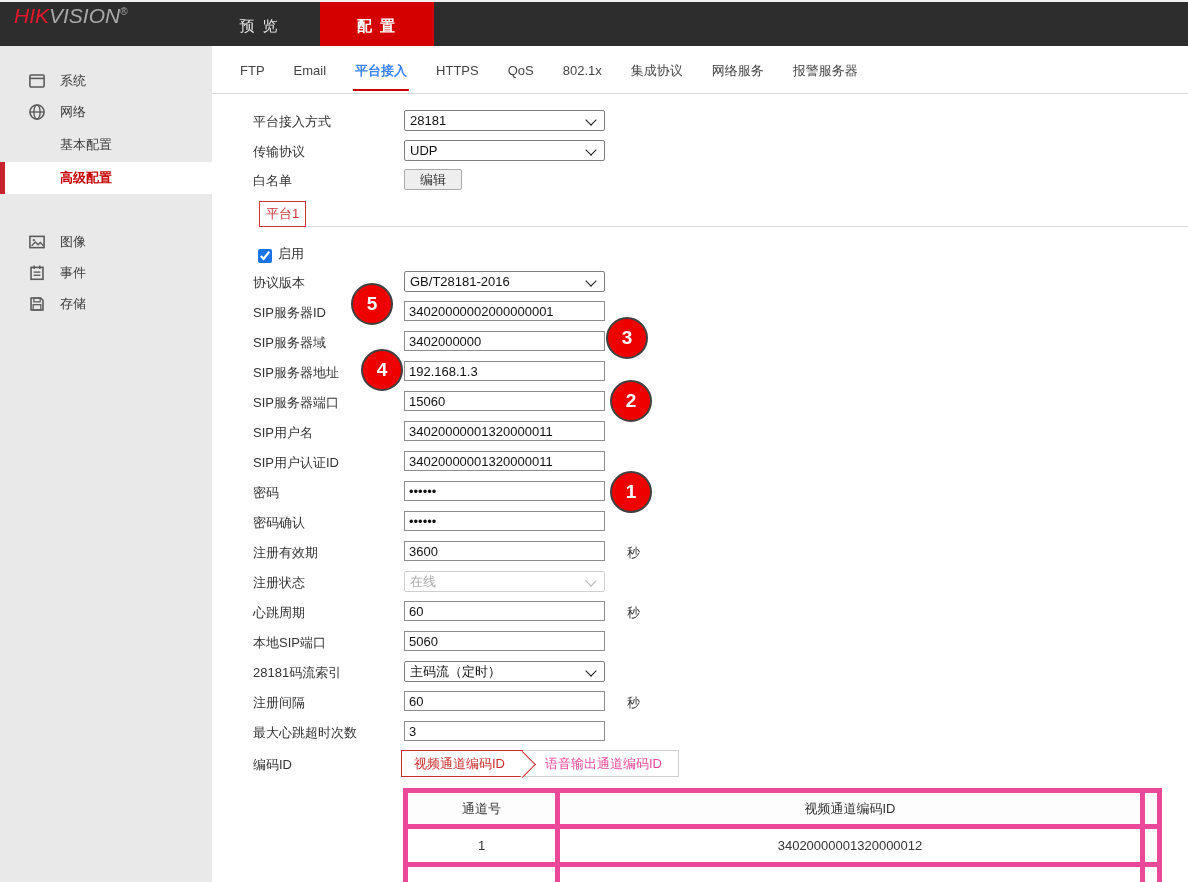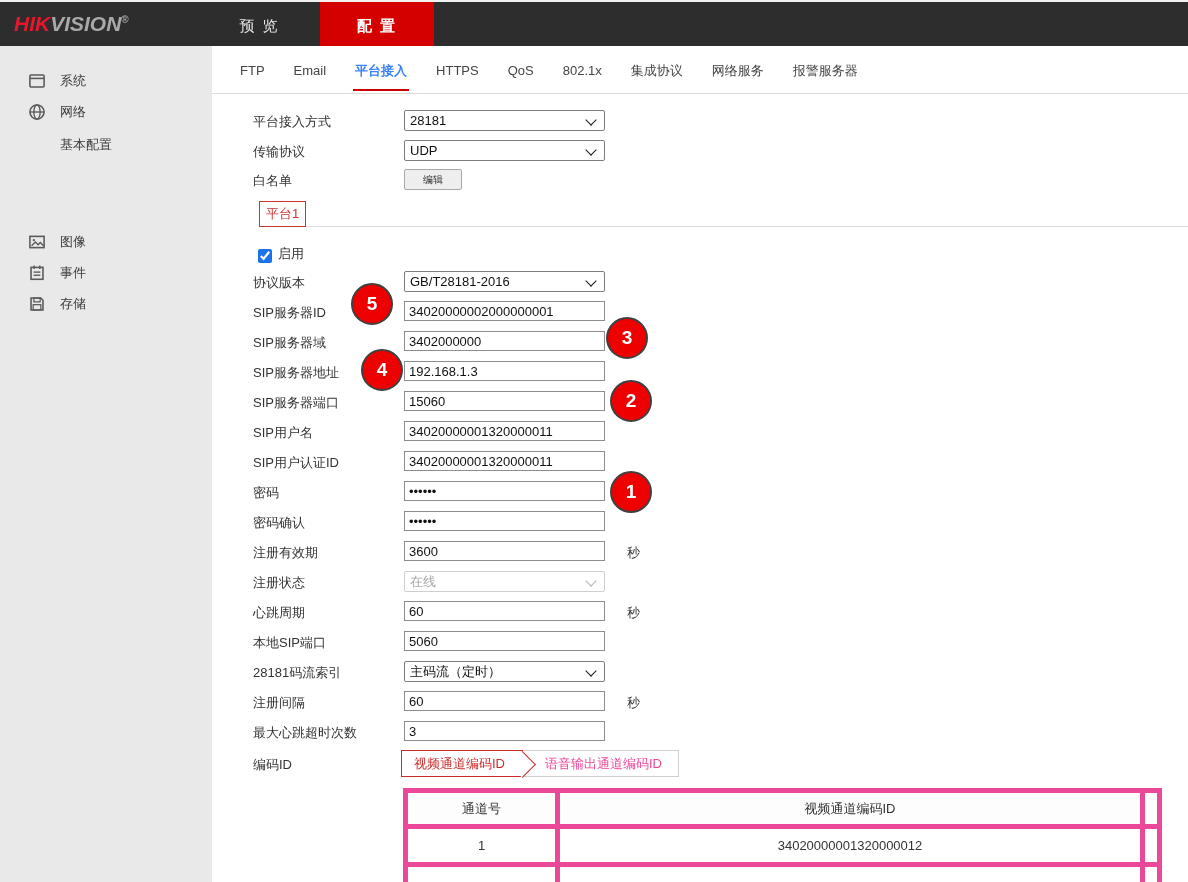--- a/index.html
+++ b/index.html
@@ -1,21 +1,21 @@
 <!DOCTYPE html>
 <html><head>
 <meta charset="utf-8">
 <style>
   html,body{margin:0;padding:0;background:#fff;}
   body{font-family:"Liberation Sans","DejaVu Sans",sans-serif;}
   #app{position:relative;width:1188px;height:882px;overflow:hidden;background:#fff;}
 
   
   .topbar{position:absolute;left:0;top:0;width:1188px;height:46px;background:#2d2d2d;border-top:2px solid #f2f2f2;box-sizing:border-box;}
-  .logo{position:absolute;left:14px;top:10px;font-style:italic;font-weight:bold;font-size:21px;letter-spacing:0px;}
+  .logo{position:absolute;left:14px;top:2px;font-style:italic;font-weight:normal;font-size:21px;letter-spacing:0px;}
   .logo .hik{color:#e8162c;}
   .logo .vision{color:#a9a9a9;}
   .logo .reg{color:#a9a9a9;font-size:10px;vertical-align:super;font-style:normal;}
   .nav-tab{position:absolute;top:0;height:46px;line-height:48px;text-align:center;font-size:15px;color:#e8e8e8;letter-spacing:2px;cursor:pointer;}
   .nav-preview{left:222px;width:75px;}
   .nav-config{left:320px;width:114px;background:#d40000;color:#fff;font-weight:bold;}
 
   
   .sidebar{position:absolute;left:0;top:46px;width:212px;height:836px;background:#e9e9e9;}
   .side-item{position:absolute;left:0;width:212px;height:26px;line-height:26px;font-size:13px;color:#3c3c3c;cursor:pointer;}
@@ -32,21 +32,21 @@
 
   
   .frow{position:absolute;left:253px;height:21px;}
   .flabel{position:absolute;left:0;top:3px;width:150px;font-size:13px;color:#333;white-space:nowrap;}
   .finput{position:absolute;left:151px;top:0;width:201px;height:20px;box-sizing:border-box;border:1px solid #8d8d8d;background:#fff;font-size:13px;font-family:inherit;padding:0 4px;color:#111;}
   .fselect{position:absolute;left:151px;top:0;width:201px;height:21px;box-sizing:border-box;border:1px solid #7d7d7d;border-radius:2px;background:#fff;font-size:13px;color:#111;line-height:19px;padding:0 22px 0 5px;cursor:pointer;}
   .fselect .chev{position:absolute;right:9px;top:5px;width:7px;height:7px;border-right:1.8px solid #1a1a1a;border-bottom:1.8px solid #1a1a1a;transform:rotate(45deg);}
   .fselect.disabled{border-color:#cfcfcf;color:#a8a8a8;cursor:default;}
   .fselect.disabled .chev{border-color:#b5b5b5;}
   .funit{position:absolute;left:374px;top:3px;font-size:13px;color:#333;}
-  .fbutton{position:absolute;left:151px;top:0;width:58px;height:21px;box-sizing:border-box;border:1px solid #a9a9a9;border-radius:2px;background:#eeeeee;font-size:10px;color:#333;text-align:center;line-height:19px;cursor:pointer;}
+  .fbutton{position:absolute;left:151px;top:0;width:58px;height:21px;box-sizing:border-box;border:1px solid #a9a9a9;border-radius:2px;background:#eeeeee;font-size:13px;color:#333;text-align:center;line-height:19px;cursor:pointer;}
   .enable-row{position:absolute;left:254px;}
   .enable-row input{position:absolute;left:0;top:1px;width:14px;height:14px;accent-color:#1a73e8;cursor:pointer;}
   .enable-row .lbl{position:absolute;left:24px;top:0px;font-size:13px;color:#333;white-space:nowrap;}
 
   
   .platform-tab{position:absolute;left:259px;top:201px;width:47px;height:26px;box-sizing:border-box;border:1px solid #c33;color:#c33;font-size:13px;text-align:center;line-height:24px;background:#fff;cursor:pointer;}
   .platform-line{position:absolute;left:306px;top:226px;width:882px;height:1px;background:#dcdcdc;}
 
   
   .enc-tabs{position:absolute;left:401px;top:750px;height:27px;box-sizing:border-box;border:1px solid #d0d0d0;background:#fff;display:flex;}
@@ -95,20 +95,23 @@
         <svg class="icon" width="18" height="18" viewBox="0 0 16 16">
             <circle cx="8" cy="8" r="6.3" fill="none" stroke="#5a5a5a" stroke-width="1.4"></circle>
             <ellipse cx="8" cy="8" rx="2.8" ry="6.3" fill="none" stroke="#5a5a5a" stroke-width="1.2"></ellipse>
             <line x1="1.7" y1="8" x2="14.3" y2="8" stroke="#5a5a5a" stroke-width="1.2"></line>
           </svg>
       </span>
       <span class="lbl">网络</span>
     </div>
     <div class="side-item" style="top:86px">
       <span class="lbl">基本配置</span>
+    </div>
+    <div class="side-item sel" style="top:116px">
+      <span class="lbl">高级配置</span>
     </div>
     <div class="side-item" style="top:183px">
       <span class="ic">
         <svg class="icon" width="18" height="18" viewBox="0 0 16 16">
             <rect x="1.7" y="3" width="12.6" height="10" fill="none" stroke="#5a5a5a" stroke-width="1.4"></rect>
             <circle cx="5.2" cy="6.4" r="1" fill="#5a5a5a"></circle>
             <path d="M3.2 11.4 l3.4-3.4 2.4 2.4 1.9-1.9 2.9 2.9" fill="none" stroke="#5a5a5a" stroke-width="1.2"></path>
           </svg>
       </span>
       <span class="lbl">图像</span>

